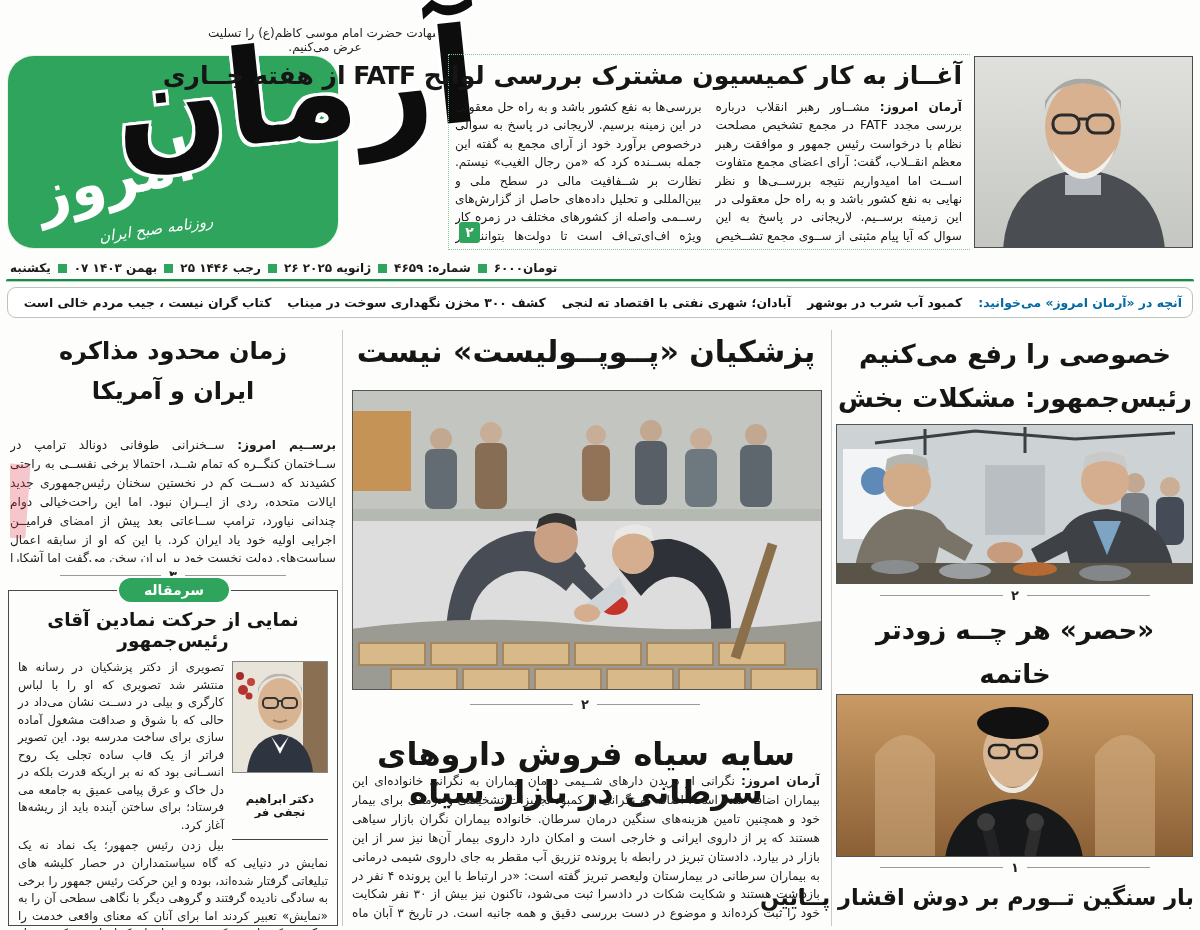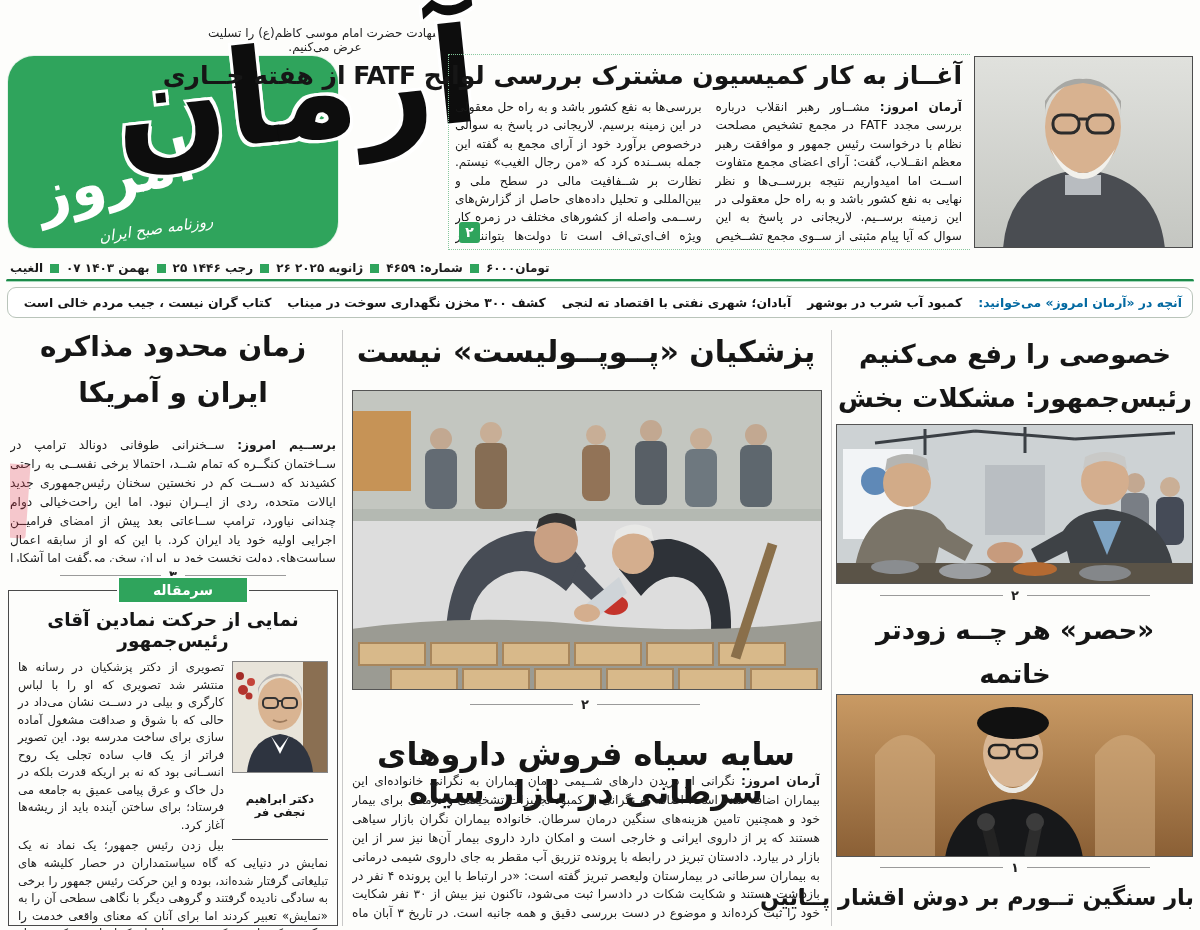--- a/index.html
+++ b/index.html
@@ -54,30 +54,30 @@
   
   .vrule { position:absolute; top:330px; bottom:4px; width:1px; background:#c9c9c9; }
   #vr1 { left:342px; } #vr2 { left:831px; }
   .headline { font-weight:bold; text-align:center; letter-spacing:-0.5px; }
   .photo { border:1px solid #555; overflow:hidden; background:#ddd; }
   .pager { display:flex; align-items:center; gap:8px; }
   .pager .ln { flex:1; border-top:1px solid #9a9a9a; }
   .pager .num { font-weight:bold; font-size:13px; color:#222; }
   .bodytxt { font-size:12.2px; line-height:1.55; text-align:justify; color:#1d1d1d; }
   
-  #l-head { position:absolute; left:8px; top:324px; width:330px; font-size:28px; line-height:1.65; }
+  #l-head { position:absolute; left:8px; top:332px; width:330px; font-size:24px; line-height:1.65; }
   #l-body { position:absolute; left:10px; top:436px; width:326px; height:126px; overflow:hidden; }
   .stamp { position:absolute; left:-8px; top:28px; width:26px; height:74px;
     background:rgba(228,62,84,0.28); border-radius:3px; transform:rotate(4deg); }
   #l-pager { position:absolute; left:60px; top:568px; width:226px; }
   #editorial { position:absolute; left:8px; top:590px; width:330px; height:336px;
     border:1px solid #4a4a4a; padding:16px 9px 4px; }
-  .ed-badge { position:absolute; top:-13px; left:110px; width:128px; height:24px;
+  .ed-badge { position:absolute; top:-13px; left:110px; width:110px; height:24px;
     background:#2fa45c; color:#fff; font-weight:bold; font-size:14px;
-    text-align:center; line-height:24px; border-radius:0; box-shadow:0 0 0 2px #fff; }
+    text-align:center; line-height:24px; border-radius:12px; box-shadow:0 0 0 2px #fff; }
   #ed-head { font-size:18.5px; margin:2px 0 8px; }
   #ed-photo { float:right; width:96px; margin:2px 0 2px 8px; }
   #ed-photo .photo { width:96px; height:112px; border:1px solid #888; }
   .ed-caption { font-size:11.3px; font-weight:bold; text-align:center; padding:20px 0;
     border-bottom:1px solid #444; }
   #editorial .bodytxt { font-size:11.7px; line-height:1.5; }
   #editorial p { margin-bottom:3px; }
   
   #c-head { position:absolute; left:350px; top:334px; width:472px; font-size:30px; }
   #c-photo { position:absolute; left:352px; top:390px; width:470px; height:300px; }
@@ -128,21 +128,21 @@
       <path d="M72 60 Q70 30 110 26 Q150 30 148 60 L148 44 Q130 20 110 22 Q88 20 72 44 Z" fill="#a8a8a4"></path>
       <path d="M78 92 Q110 140 142 92 Q130 122 110 122 Q90 122 78 92 Z" fill="#f2f1ec"></path>
       <rect x="80" y="58" width="26" height="18" rx="8" fill="none" stroke="#2b2b2b" stroke-width="3"></rect>
       <rect x="114" y="58" width="26" height="18" rx="8" fill="none" stroke="#2b2b2b" stroke-width="3"></rect>
       <line x1="106" y1="62" x2="114" y2="62" stroke="#2b2b2b" stroke-width="3"></line>
     </svg>
   </div>
 </div>
 
 <div id="dateline">
-  <span>الغیب</span>
+  <span>یکشنبه</span>
   <span class="sq"></span>
   <span>۰۷ بهمن ۱۴۰۳</span>
   <span class="sq"></span>
   <span>۲۵ رجب ۱۴۴۶</span>
   <span class="sq"></span>
   <span>۲۶ ژانویه ۲۰۲۵</span>
   <span class="sq"></span>
   <span>شماره: ۴۶۵۹</span>
   <span class="sq"></span>
   <span>۶۰۰۰تومان</span>

